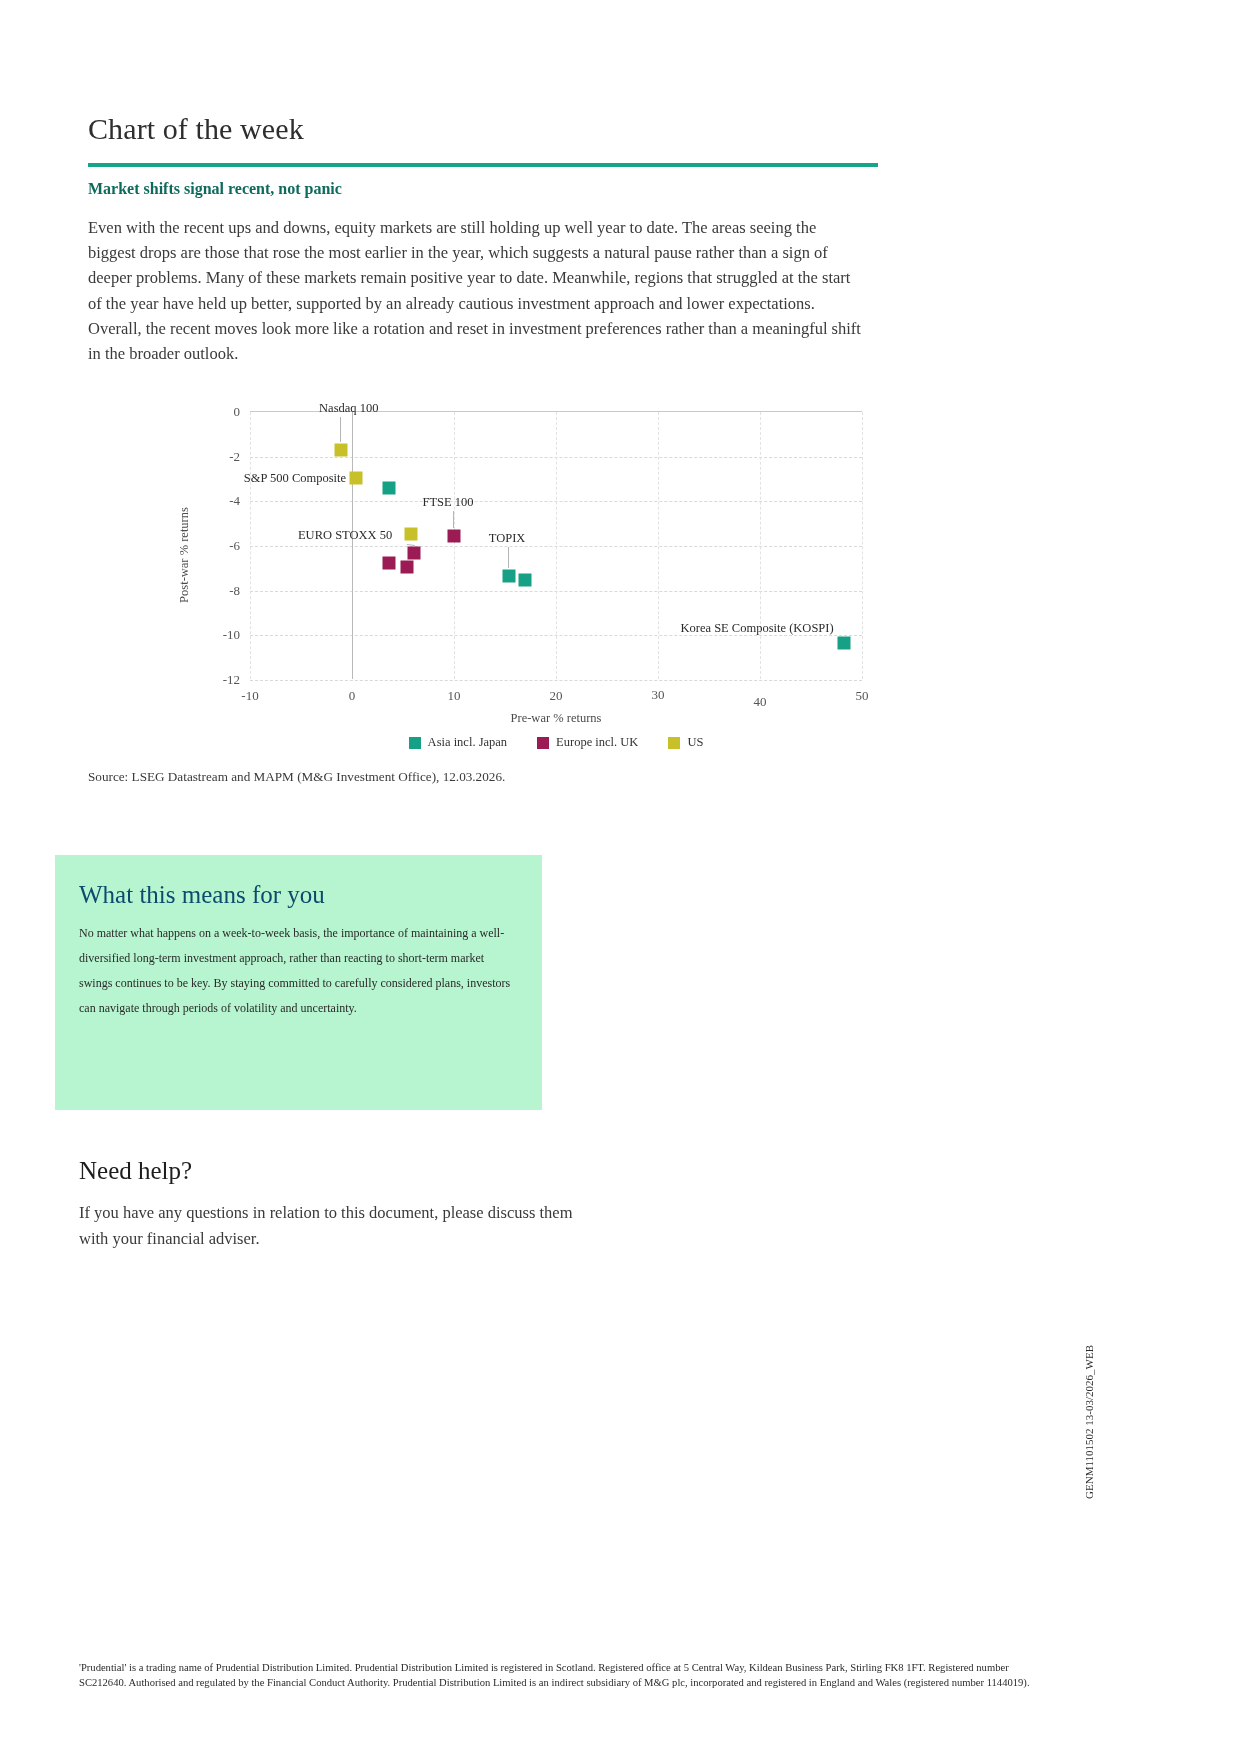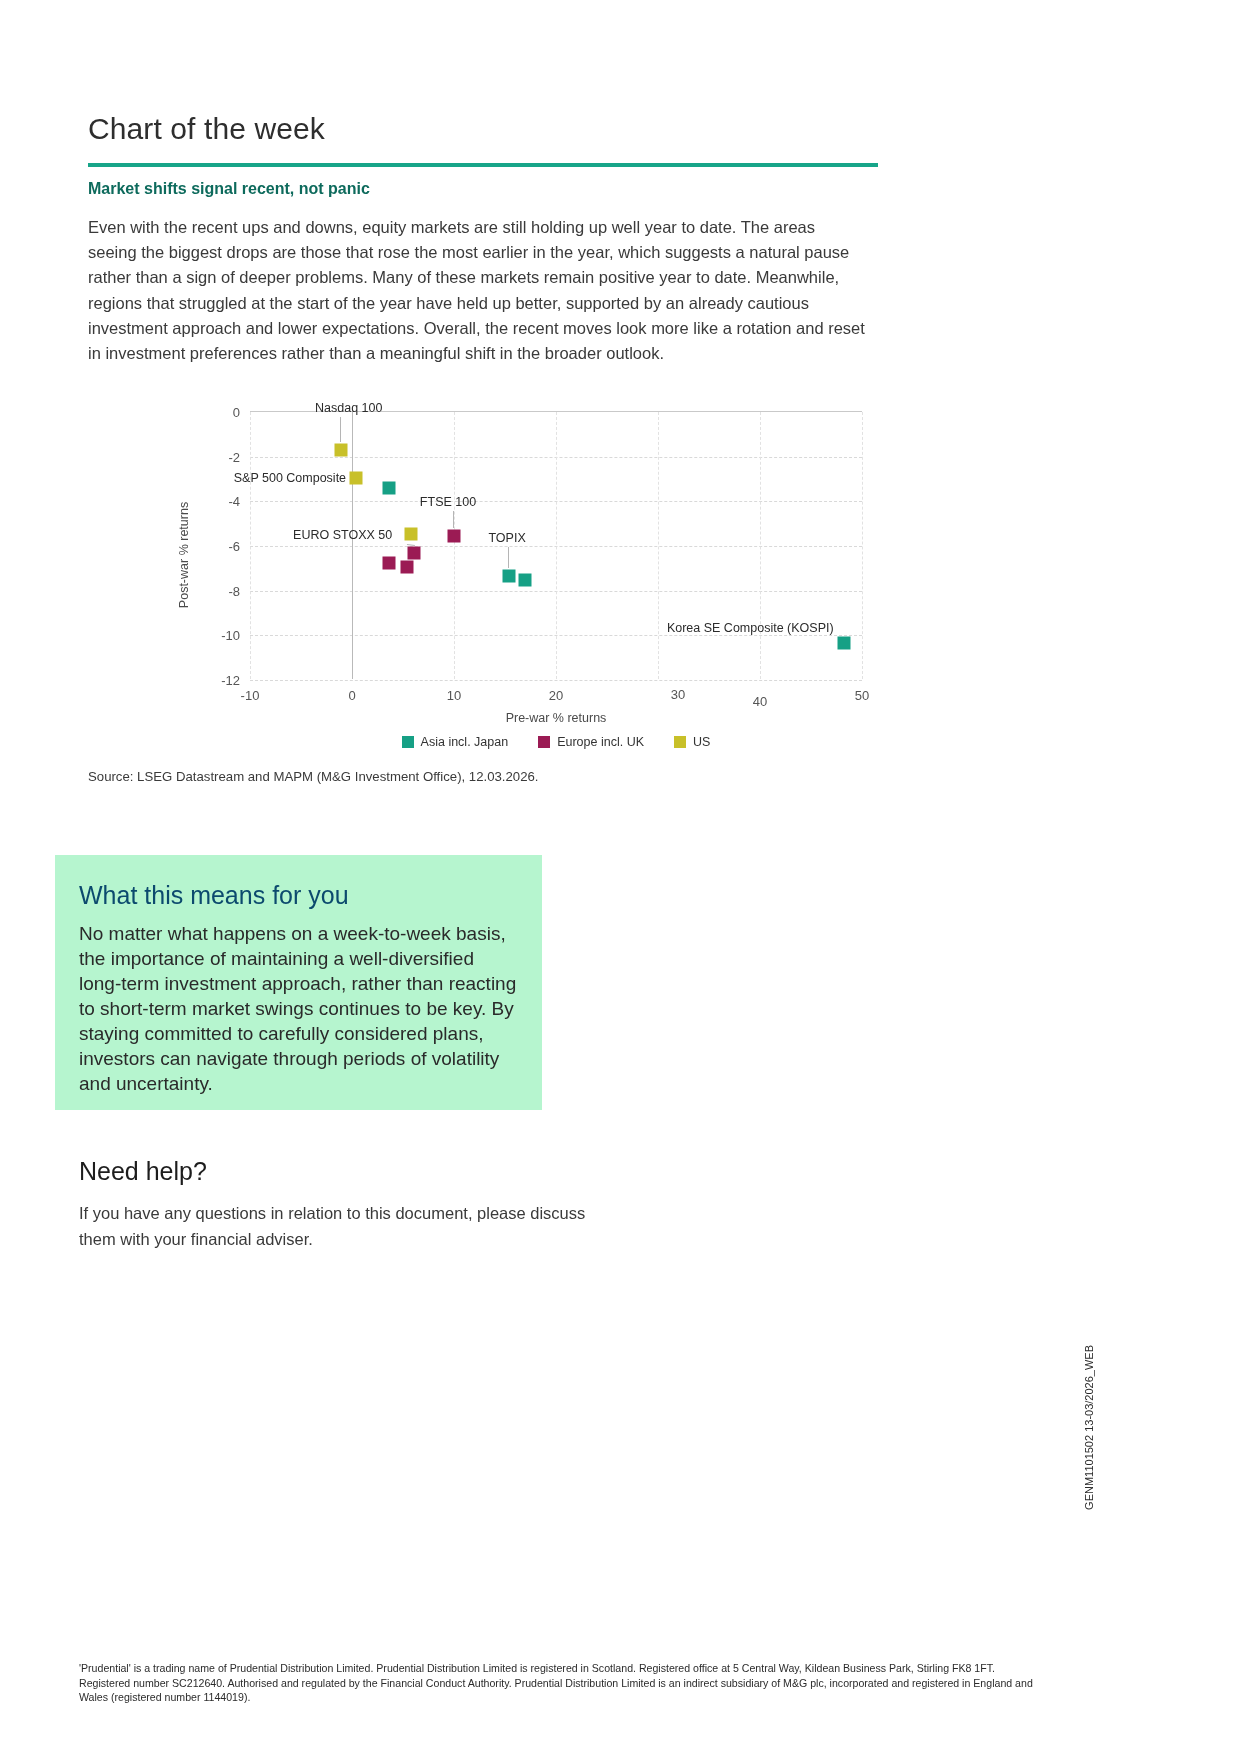--- a/index.html
+++ b/index.html
@@ -4,21 +4,21 @@
 <style>
   html,body{margin:0;padding:0;}
   body{
     width:1240px;height:1754px;
     background:#ffffff;
     font-family:"Liberation Sans", sans-serif;
     color:#2b2b2b;
     position:relative;
     overflow:hidden;
   }
-  .page{position:absolute;inset:0;}
+  .page{position:absolute;inset:0;font-family:Liberation Serif, serif;}
 
   
   .title{
     position:absolute;left:88px;top:112px;
     font-size:30px;font-weight:400;color:#2e2e2e;letter-spacing:.1px;
   }
   .rule{
     position:absolute;left:88px;top:163px;width:790px;height:4px;
     background:#17a589;
   }
@@ -88,21 +88,21 @@
   .callout{
     position:absolute;left:55px;top:855px;width:487px;height:255px;
     background:#b6f5cf;
   }
   .callout h2{
     margin:0;position:absolute;left:24px;top:26px;
     font-size:25px;font-weight:400;color:#0c4a6e;
   }
   .callout p{
     margin:0;position:absolute;left:24px;top:66px;width:440px;
-    font-size:19px;line-height:25px;color:#2a2a2a;
+    font-size:12px;line-height:25px;color:#2a2a2a;
   }
 
   
   .needhelp-title{
     position:absolute;left:79px;top:1157px;
     font-size:25px;font-weight:400;color:#1d1d1d;
   }
   .needhelp-body{
     position:absolute;left:79px;top:1200px;width:520px;
     font-size:16.5px;line-height:26px;color:#3a3a3a;
@@ -151,21 +151,21 @@
         <div class="ytick" style="top: 268px;">-12</div>
         <div class="gl-v" style="left: 0px;"></div>
         <div class="xtick" style="left: 0px;">-10</div>
         <div class="gl-v zero" style="left: 102px;"></div>
         <div class="xtick" style="left: 102px;">0</div>
         <div class="gl-v" style="left: 204px;"></div>
         <div class="xtick" style="left: 204px;">10</div>
         <div class="gl-v" style="left: 306px;"></div>
         <div class="xtick" style="left: 306px;">20</div>
         <div class="gl-v" style="left: 408px;"></div>
-        <div class="xtick" style="left: 428px; margin-top: 8px;">30</div>
+        <div class="xtick" style="left: 408px; margin-top: 8px;">30</div>
         <div class="gl-v" style="left: 510px;"></div>
         <div class="xtick" style="left: 510px; margin-top: 15px;">40</div>
         <div class="gl-v" style="left: 612px;"></div>
         <div class="xtick" style="left: 612px;">50</div>
         <div class="pt" title="Asia incl. Japan" style="left: 138.72px; top: 75.9333px; background: rgb(22, 160, 133);"></div>
         <div class="pt" title="Asia incl. Japan" style="left: 259.08px; top: 164.15px; background: rgb(22, 160, 133);"></div>
         <div class="pt" title="Asia incl. Japan" style="left: 275.4px; top: 167.5px; background: rgb(22, 160, 133);"></div>
         <div class="pt" title="Asia incl. Japan" style="left: 593.64px; top: 231.15px; background: rgb(22, 160, 133);"></div>
         <div class="pt" title="Europe incl. UK" style="left: 138.72px; top: 150.75px; background: rgb(155, 27, 84);"></div>
         <div class="pt" title="Europe incl. UK" style="left: 157.08px; top: 155.217px; background: rgb(155, 27, 84);"></div>

